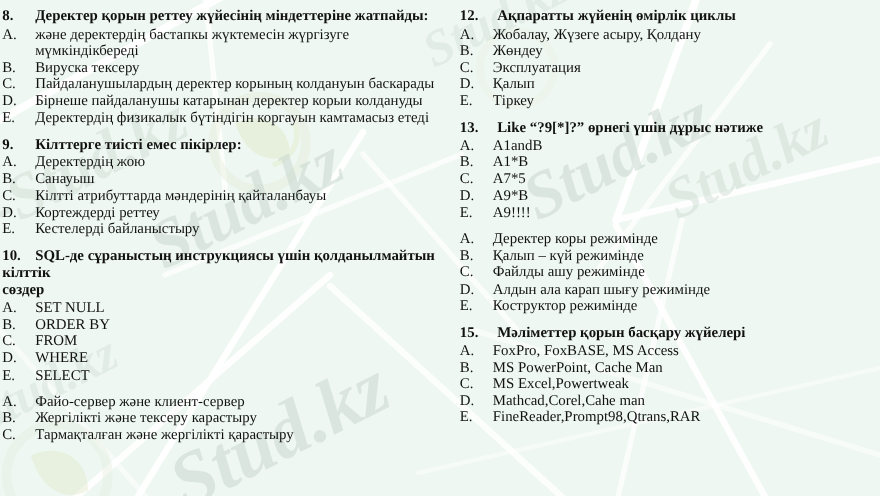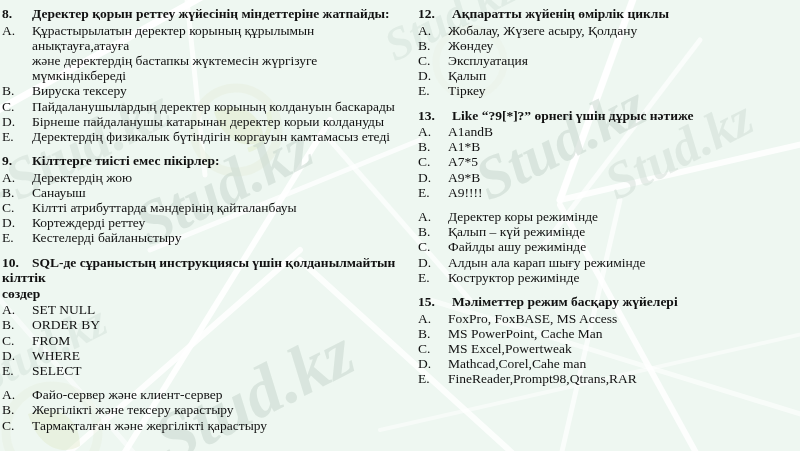--- a/index.html
+++ b/index.html
@@ -106,21 +106,20 @@
 <div id="page">
   <div class="col col-left">
       <div class="qblock">
         <div class="qhead">
           <div class="qnum">8.</div>
           <div class="qtext">Деректер қорын реттеу жүйесінің міндеттеріне жатпайды:</div>
         </div>
         <div class="opt">
           <div class="olet">A.</div>
           <div class="otext">
-            <span class="cont">Құрастырылатын деректер корының құрылымын анықтауға,атауға</span>
             <span class="cont">және деректердің бастапкы жүктемесін жүргізуге мүмкіндікбереді</span>
           </div>
         </div>
         <div class="opt">
           <div class="olet">B.</div>
           <div class="otext">
             <span class="cont">Вируска тексеру</span>
           </div>
         </div>
         <div class="opt">
@@ -333,21 +332,21 @@
         <div class="opt">
           <div class="olet">E.</div>
           <div class="otext">
             <span class="cont">Коструктор режимінде</span>
           </div>
         </div>
       </div>
       <div class="qblock">
         <div class="qhead">
           <div class="qnum wide">15.</div>
-          <div class="qtext">Мәліметтер режим басқару жүйелері</div>
+          <div class="qtext">Мәліметтер қорын басқару жүйелері</div>
         </div>
         <div class="opt">
           <div class="olet">A.</div>
           <div class="otext">
             <span class="cont">FoxPro, FoxBASE, MS Access</span>
           </div>
         </div>
         <div class="opt">
           <div class="olet">B.</div>
           <div class="otext">

